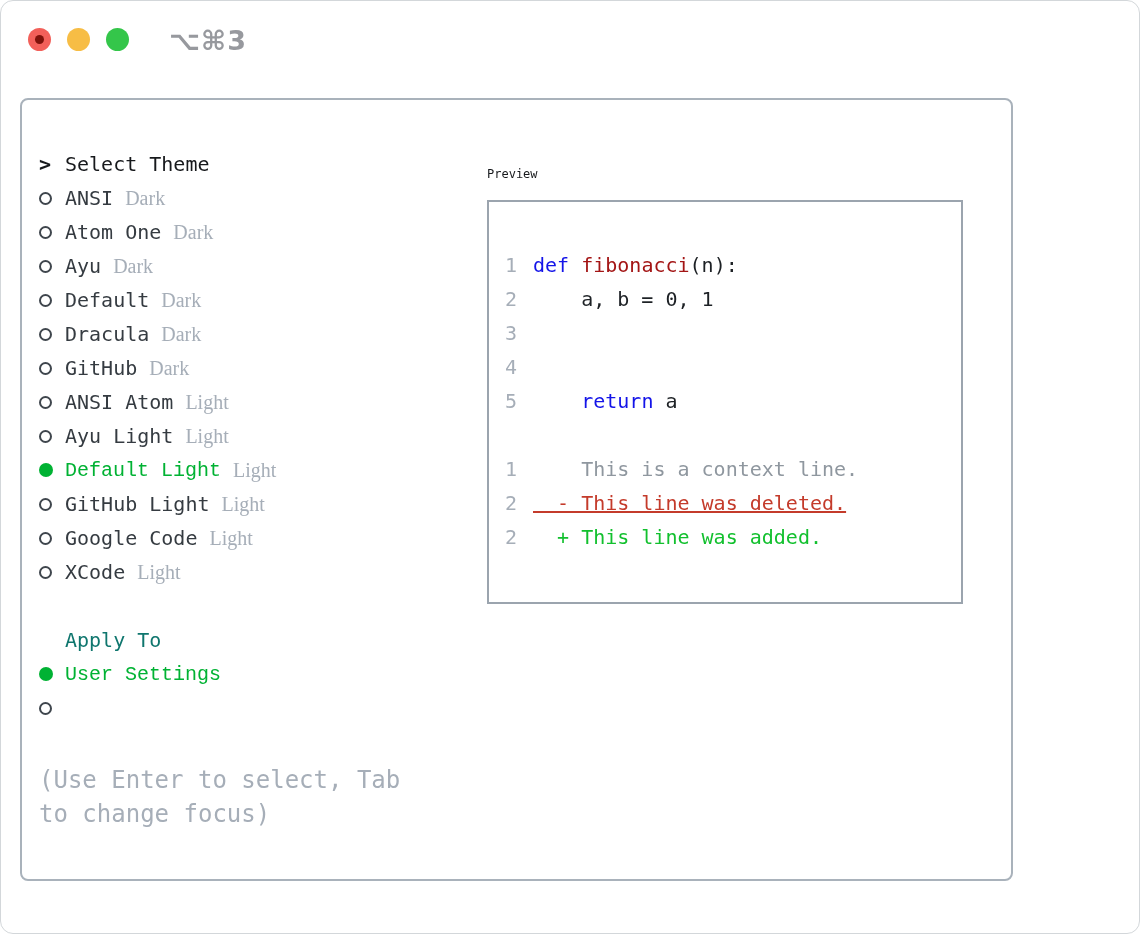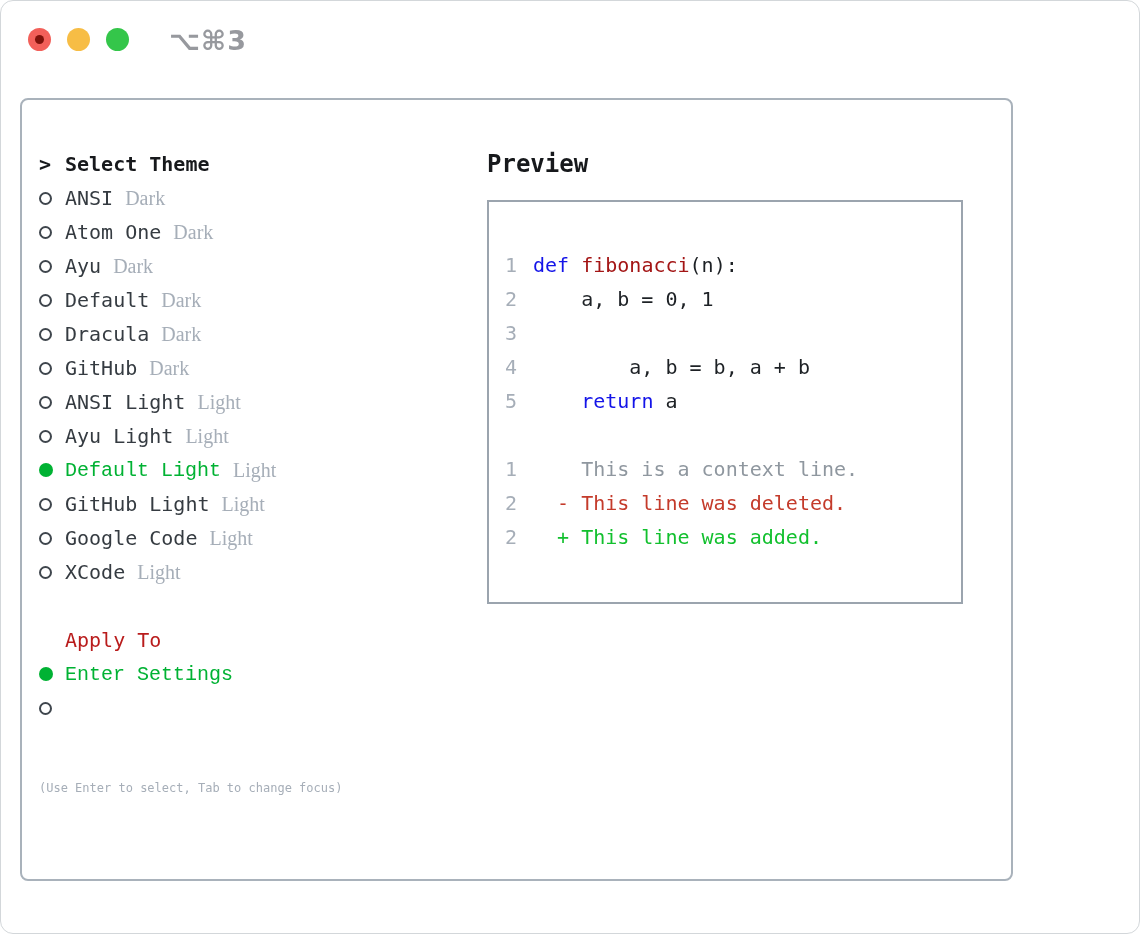--- a/index.html
+++ b/index.html
@@ -35,39 +35,39 @@
     padding:47px 26px 0 17px;display:flex;
   }
   .leftcol{width:448px;flex:0 0 448px;}
   .rightcol{flex:1;}
   .row{display:flex;align-items:center;height:34px;font-size:20px;color:var(--text-dark);}
   .spacer{height:34px;}
   .marker{width:14px;height:14px;flex:0 0 14px;margin-right:12px;display:flex;align-items:center;justify-content:center;}
   .marker.ring{box-sizing:border-box;width:13px;height:13px;flex-basis:13px;margin-right:13px;border:2px solid #3f464d;border-radius:50%;}
   .marker.dot{width:14px;height:14px;border-radius:50%;background:var(--accent-green);}
   .cursor-cell{width:14px;flex:0 0 14px;margin-right:12px;font-weight:bold;color:var(--heading-dark);}
-  .hdr{font-weight:bold;color:var(--heading-dark);}
-  .subhdr{color:#b91c1c;}
+  .hdr{font-weight:normal;color:var(--heading-dark);}
+  .subhdr{color:#0f766e;}
   .theme-name.sel,.opt-label.sel{color:var(--accent-green);font-family:Liberation Mono, monospace;}
   .suffix{color:var(--muted-gray);margin-left:12px;font-family:Liberation Serif, serif;}
-  .footer{margin-top:12px;width:400px;font-size:12px;line-height:34px;color:var(--muted-gray);margin-left:0;}
+  .footer{margin-top:4px;width:400px;font-size:24px;line-height:34px;color:var(--muted-gray);margin-left:0;}
   
-  .preview-heading{height:34px;display:flex;align-items:center;font-size:24px;}
+  .preview-heading{height:34px;display:flex;align-items:flex-end;font-size:12px;}
   .preview-box{
     margin-top:19px;width:476px;box-sizing:border-box;
     border:2px solid var(--preview-border);
     padding:46px 8px 48px 16px;background:#ffffff;
   }
   .prow{height:34px;display:flex;align-items:center;font-size:20px;white-space:pre;}
   .ln{width:12px;flex:0 0 12px;text-align:right;margin-right:16px;color:var(--muted-gray);}
   .tok-kw{color:var(--keyword-blue);}
   .tok-fn{color:var(--function-red);}
   .tok-p{color:var(--code-text);}
   .diff-context{color:var(--context-gray);}
-  .diff-deleted{color:var(--deleted-red);}
+  .diff-deleted{color:var(--deleted-red);text-decoration:underline;}
   .diff-added{color:var(--added-green);}
 </style>
 </head>
 <body>
 
 <div class="window">
 
   <div class="titlebar">
     <div class="traffic red">
       <div class="innerdot"></div>
@@ -111,21 +111,21 @@
             <span class="theme-name">Dracula</span>
             <span class="suffix">Dark</span>
           </div>
           <div class="row">
             <span class="marker ring"></span>
             <span class="theme-name">GitHub</span>
             <span class="suffix">Dark</span>
           </div>
           <div class="row">
             <span class="marker ring"></span>
-            <span class="theme-name">ANSI Light</span>
+            <span class="theme-name">ANSI Atom</span>
             <span class="suffix">Light</span>
           </div>
           <div class="row">
             <span class="marker ring"></span>
             <span class="theme-name">Ayu Light</span>
             <span class="suffix">Light</span>
           </div>
           <div class="row">
             <span class="marker dot"></span>
             <span class="theme-name sel">Default Light</span>
@@ -151,42 +151,42 @@
       <div class="spacer"></div>
 
       <div class="row">
         <span class="cursor-cell"></span>
         <span class="subhdr">Apply To</span>
       </div>
 
       <div>
           <div class="row">
             <span class="marker dot"></span>
-            <span class="opt-label sel">Enter Settings</span>
+            <span class="opt-label sel">User Settings</span>
           </div>
           <div class="row">
             <span class="marker ring"></span>
           </div>
         </div>
 
       <div class="spacer"></div>
 
       <div class="footer">(Use Enter to select, Tab to change focus)</div>
     </div>
 
     <div class="rightcol">
       <div class="preview-heading">
         <span class="hdr">Preview</span>
       </div>
       <div class="preview-box">
         <div>
             <div class="prow"><span class="ln">1</span><span class="code-content"><span class="tok-kw">def</span><span class="tok-p"> </span><span class="tok-fn">fibonacci</span><span class="tok-p">(n):</span></span></div>
             <div class="prow"><span class="ln">2</span><span class="code-content"><span class="tok-p">    a, b = 0, 1</span></span></div>
             <div class="prow"><span class="ln">3</span></div>
-            <div class="prow"><span class="ln">4</span><span class="code-content"><span class="tok-p">        a, b = b, a + b</span></span></div>
+            <div class="prow"><span class="ln">4</span></div>
             <div class="prow"><span class="ln">5</span><span class="code-content"><span class="tok-p">    </span><span class="tok-kw">return</span><span class="tok-p"> a</span></span></div>
           </div>
         <div class="prow"></div>
         <div>
             <div class="prow"><span class="ln">1</span><span class="diff-context">    This is a context line.</span></div>
             <div class="prow"><span class="ln">2</span><span class="diff-deleted">  - This line was deleted.</span></div>
             <div class="prow"><span class="ln">2</span><span class="diff-added">  + This line was added.</span></div>
           </div>
       </div>
     </div>

